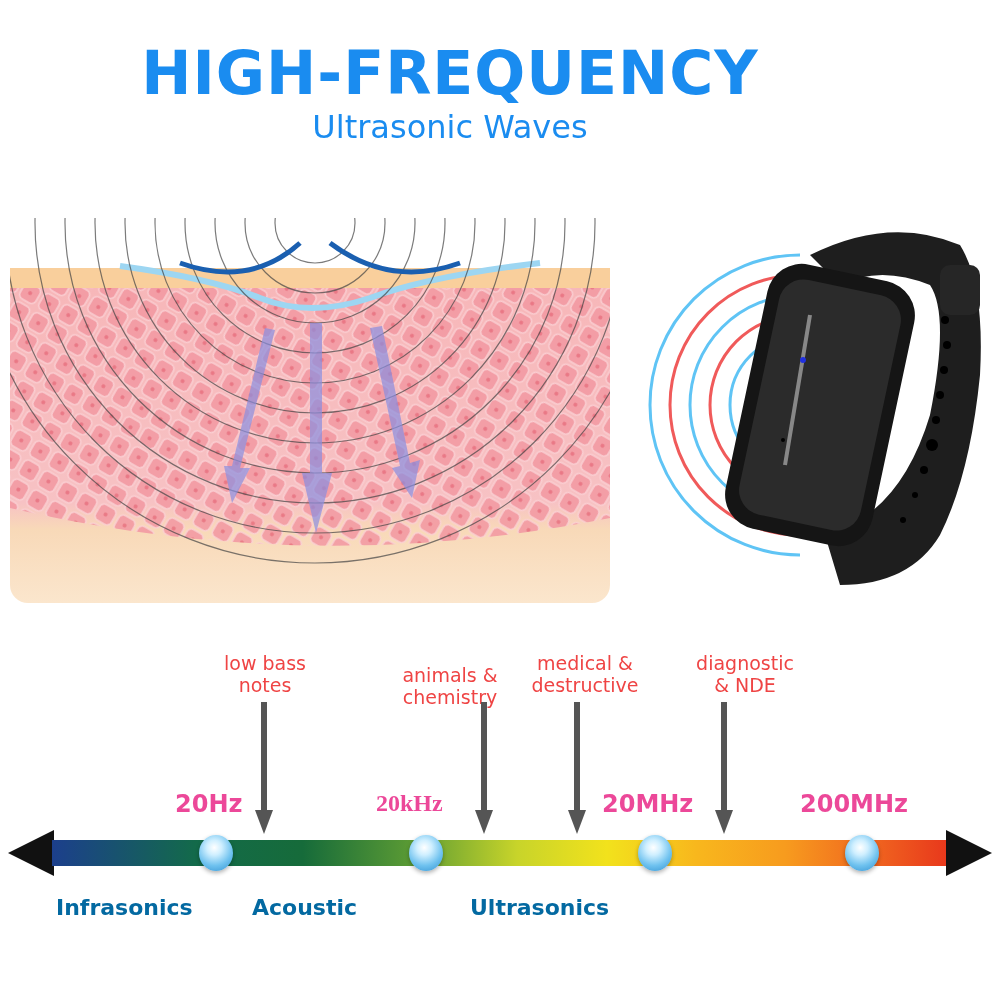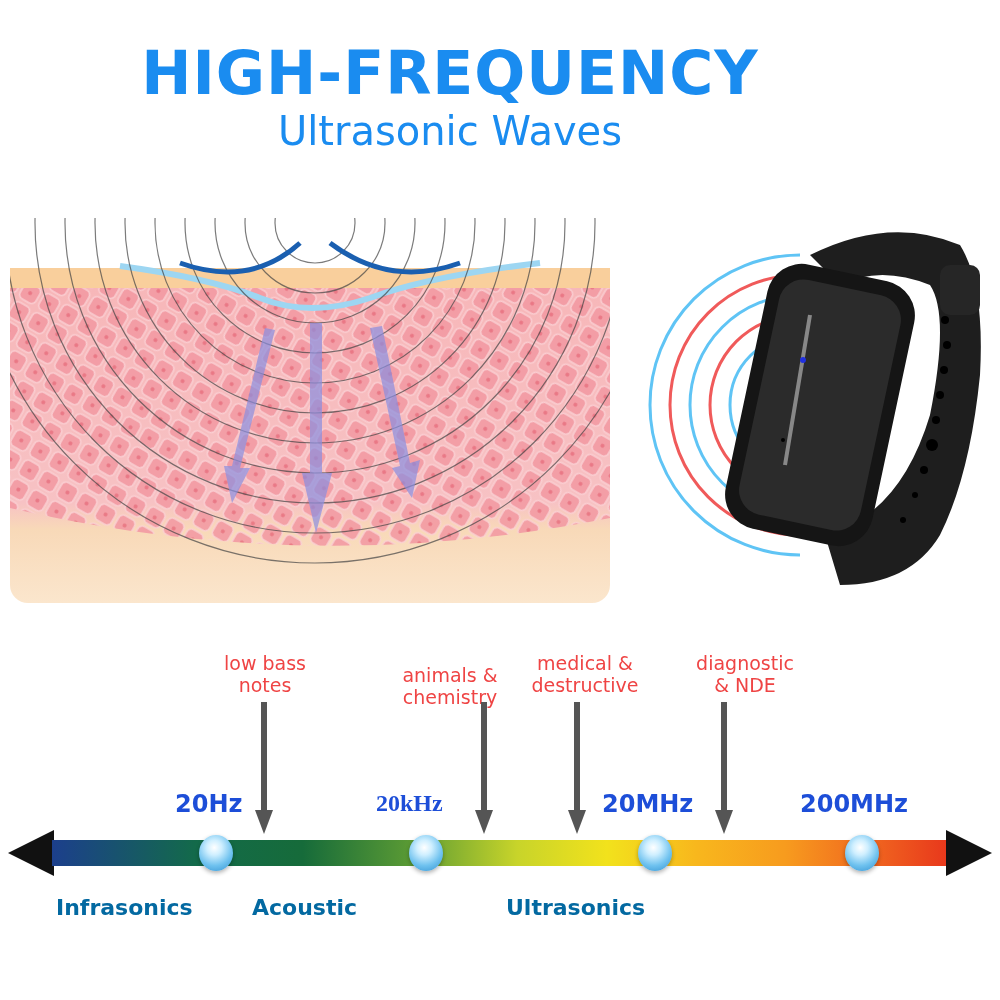--- a/index.html
+++ b/index.html
@@ -1,23 +1,23 @@
 <!DOCTYPE html>
 <html><head>
 <meta charset="utf-8">
 <style>
   html, body { margin:0; padding:0; background:#ffffff; }
   body { width:1000px; height:1000px; position:relative; overflow:hidden; font-family:"DejaVu Sans", sans-serif; }
   .title { position:absolute; left:0; width:900px; text-align:center; color:#1a8cf0; font-weight:bold; }
   .t1 { top:38px; font-size:60px; letter-spacing:1px; }
-  .t2 { top:108px; font-size:40px; font-weight:normal; }
+  .t2 { top:108px; font-size:32px; font-weight:normal; }
   .skin { position:absolute; left:10px; top:218px; width:600px; height:385px; }
   .watch { position:absolute; left:640px; top:215px; width:360px; height:380px; }
   .label { position:absolute; color:#ef4444; font-size:19px; text-align:center; line-height:22px; }
-  .freq { position:absolute; color:#1d4ed8; font-size:24px; font-weight:bold; top:790px; }
+  .freq { position:absolute; color:#ec4899; font-size:24px; font-weight:bold; top:790px; }
   .band { position:absolute; color:#0369a1; font-size:22px; font-weight:bold; top:895px; }
   .arrow { position:absolute; width:6px; background:#555; }
   .arrowhead { position:absolute; width:0; height:0; border-left:9px solid transparent; border-right:9px solid transparent; border-top:24px solid #555; }
   .spectrum { position:absolute; left:52px; top:840px; width:895px; height:26px;
     background:linear-gradient(90deg,#1c3f8c 0%,#136a4a 16%,#166b3a 28%,#5a9a34 40%,#c8d42a 52%,#f2e21c 62%,#f8b71d 72%,#f79b1e 82%,#f0641f 92%,#e8381c 100%); }
   .tri-left { position:absolute; left:8px; top:830px; width:0; height:0; border-top:23px solid transparent; border-bottom:23px solid transparent; border-right:46px solid #111; }
   .tri-right { position:absolute; left:946px; top:830px; width:0; height:0; border-top:23px solid transparent; border-bottom:23px solid transparent; border-left:46px solid #111; }
   .dot { position:absolute; top:835px; width:34px; height:36px; border-radius:50%;
     background:radial-gradient(circle at 45% 35%, #ffffff 0%, #cfefff 25%, #6fc2ef 60%, #2f8fd0 100%); box-shadow:0 2px 4px rgba(0,0,0,0.3); }
 </style>
@@ -142,13 +142,13 @@
 <div class="tri-left"></div>
 <div class="spectrum"></div>
 <div class="tri-right"></div>
 <div class="dot" style="left:199px;"></div>
 <div class="dot" style="left:409px;"></div>
 <div class="dot" style="left:638px;"></div>
 <div class="dot" style="left:845px;"></div>
 
 <div class="band" style="left:56px;">Infrasonics</div>
 <div class="band" style="left:252px;">Acoustic</div>
-<div class="band" style="left:470px;margin-left:36px;">Ultrasonics</div>
+<div class="band" style="left:470px;">Ultrasonics</div>
 
 </body></html>

